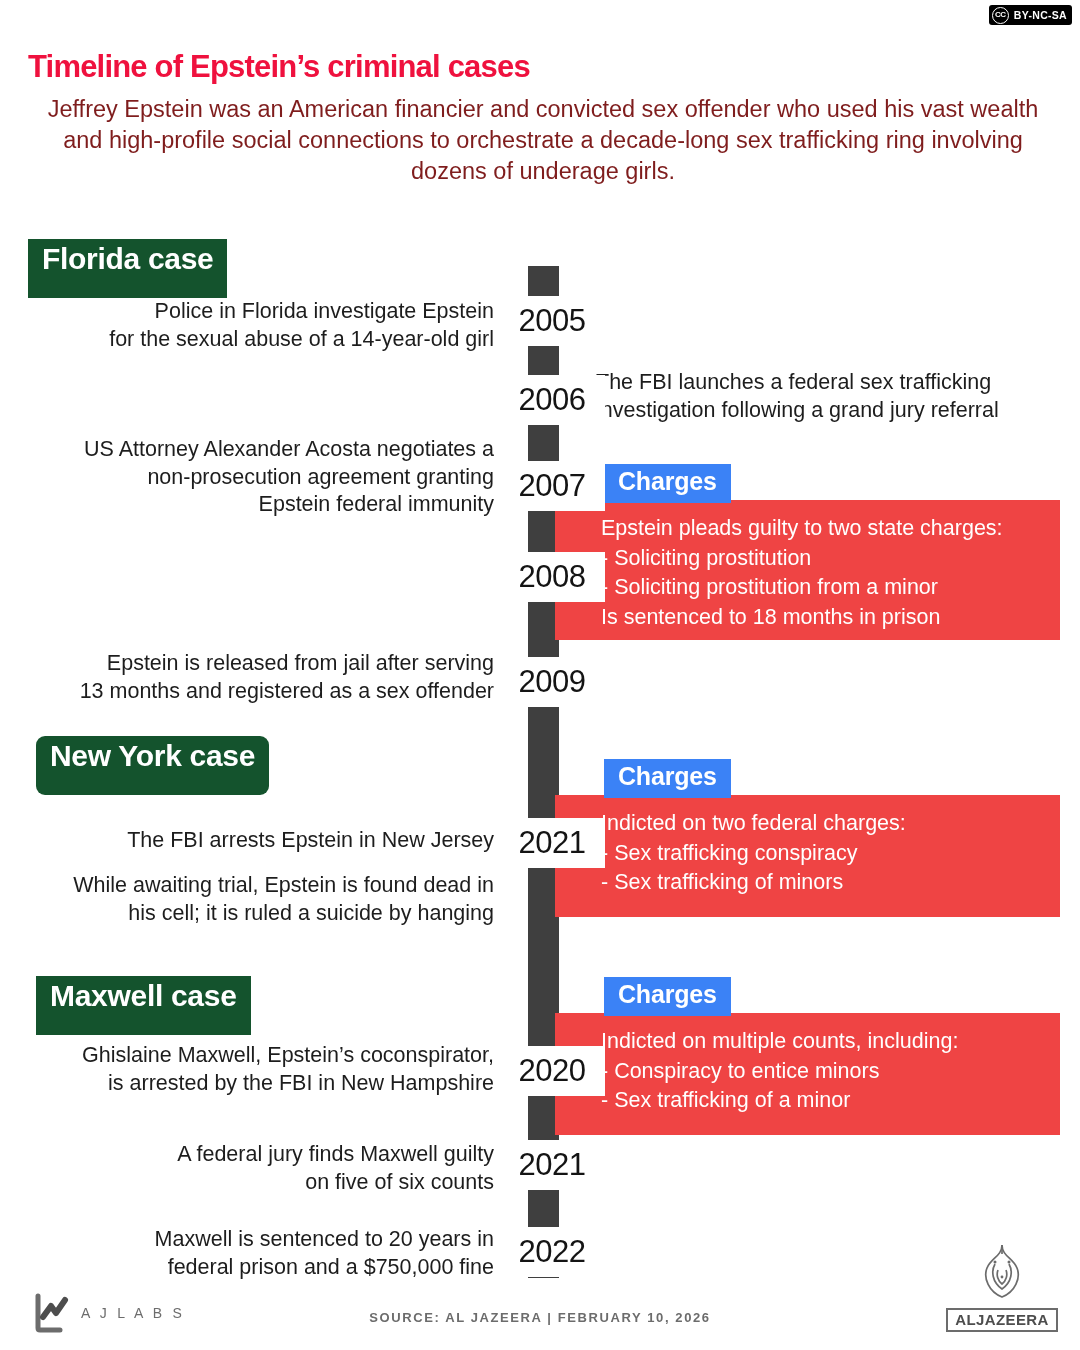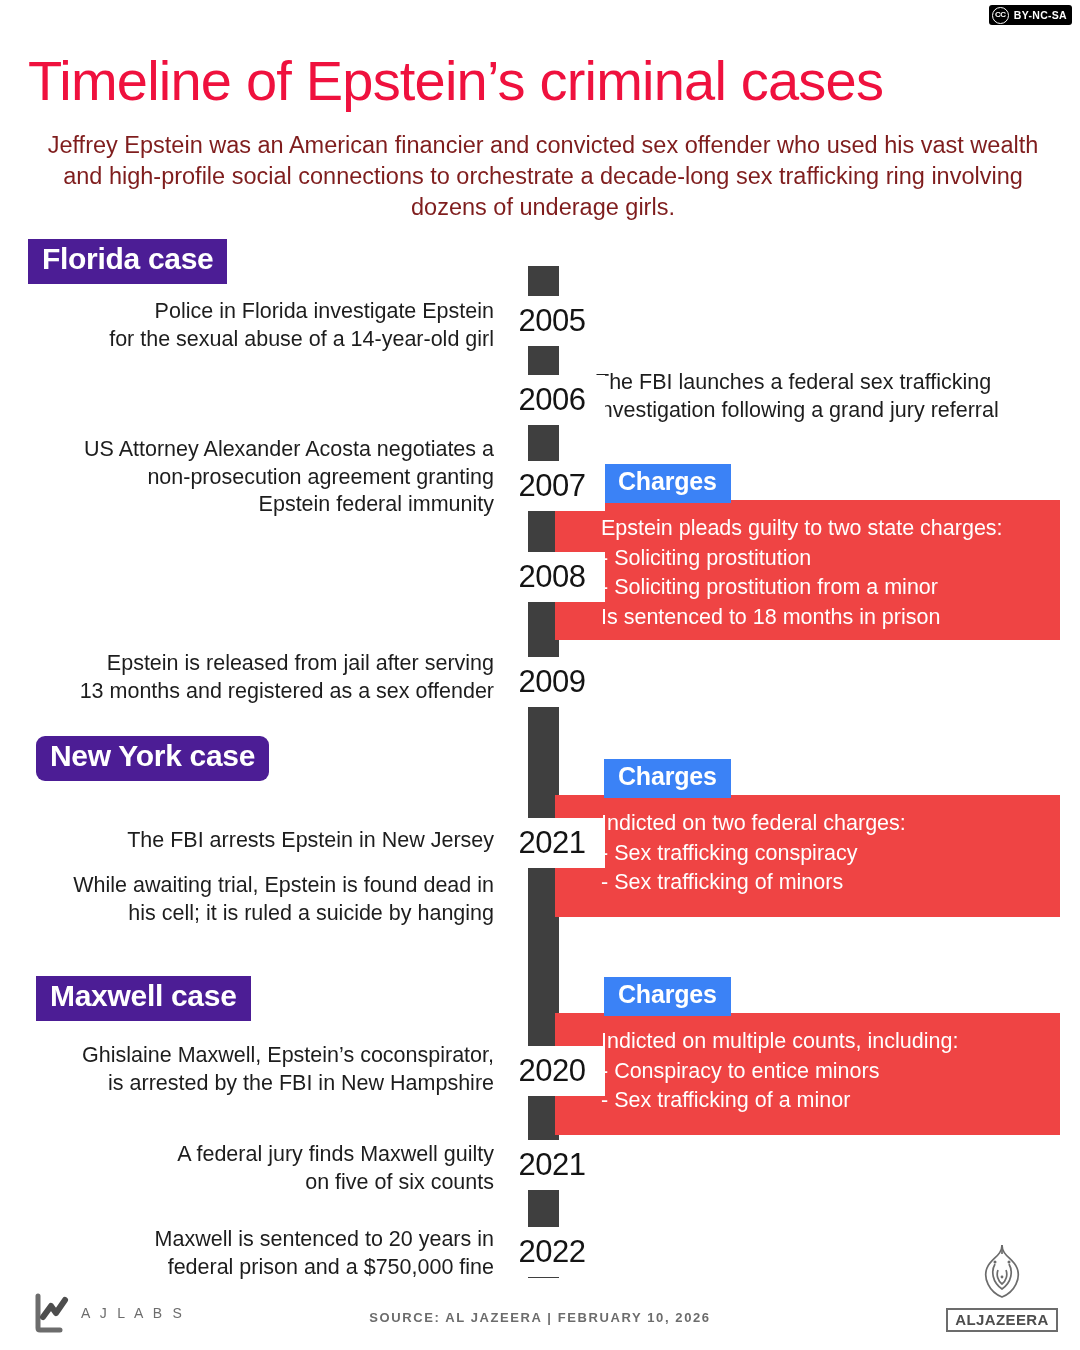--- a/index.html
+++ b/index.html
@@ -53,26 +53,26 @@
   }
 
   
   .header {
     position: absolute;
     top: 50px;
     left: 28px;
     width: 1030px;
   }
   .title {
-    font-size: 56px;
-    font-weight: normal;
+    font-size: 31px;
+    font-weight: bold;
     color: #ef113e;
     letter-spacing: -0.8px;
     line-height: 1.12;
-    margin: 0 0 17px 0;
+    margin: 0 0 9px 0;
   }
   .standfirst {
     font-size: 23.5px;
     line-height: 1.33;
     color: #7f1d1d;
     max-width: 1030px;
     margin: 0;
     text-align: center;
   }
 
@@ -83,25 +83,25 @@
     top: 266px;
     width: 31px;
     height: 1012px;
     background: #3f3f3f;
     z-index: 1;
   }
 
   
   .sec-header {
     position: absolute;
-    background: #4c1d95;
+    background: #14532d;
     color: #ffffff;
     font-size: 30px;
     font-weight: bold;
-    padding: 4px 14px 9px 14px;
+    padding: 4px 14px 23px 14px;
     letter-spacing: -0.3px;
     line-height: 1.08;
     z-index: 4;
     white-space: nowrap;
   }
 
   
   .year {
     position: absolute;
     background: #ffffff;

